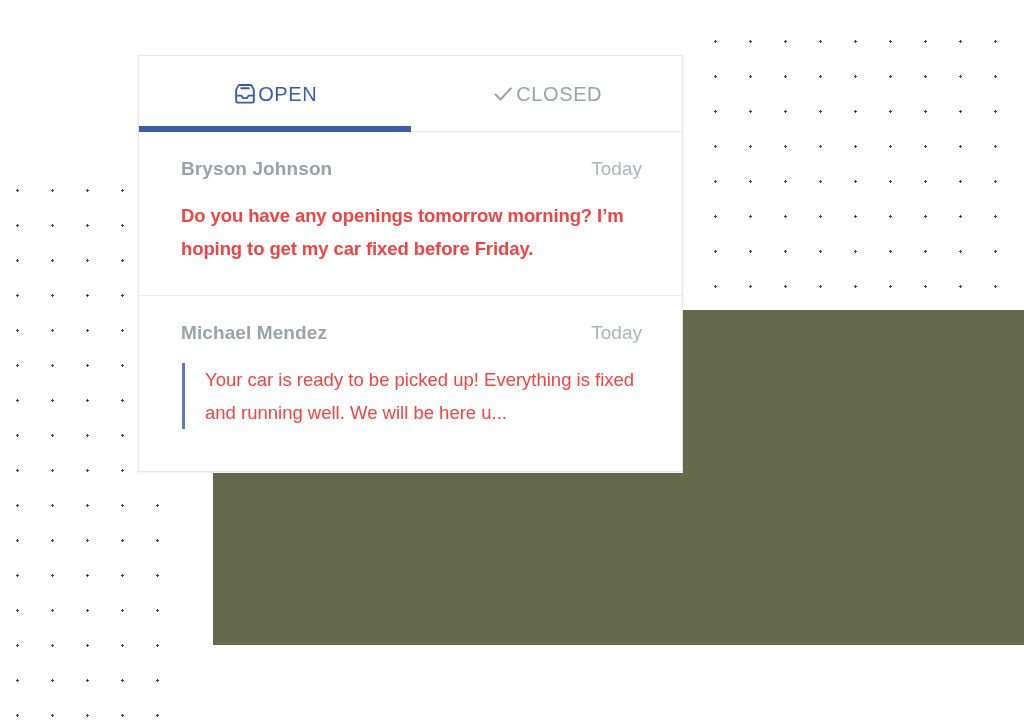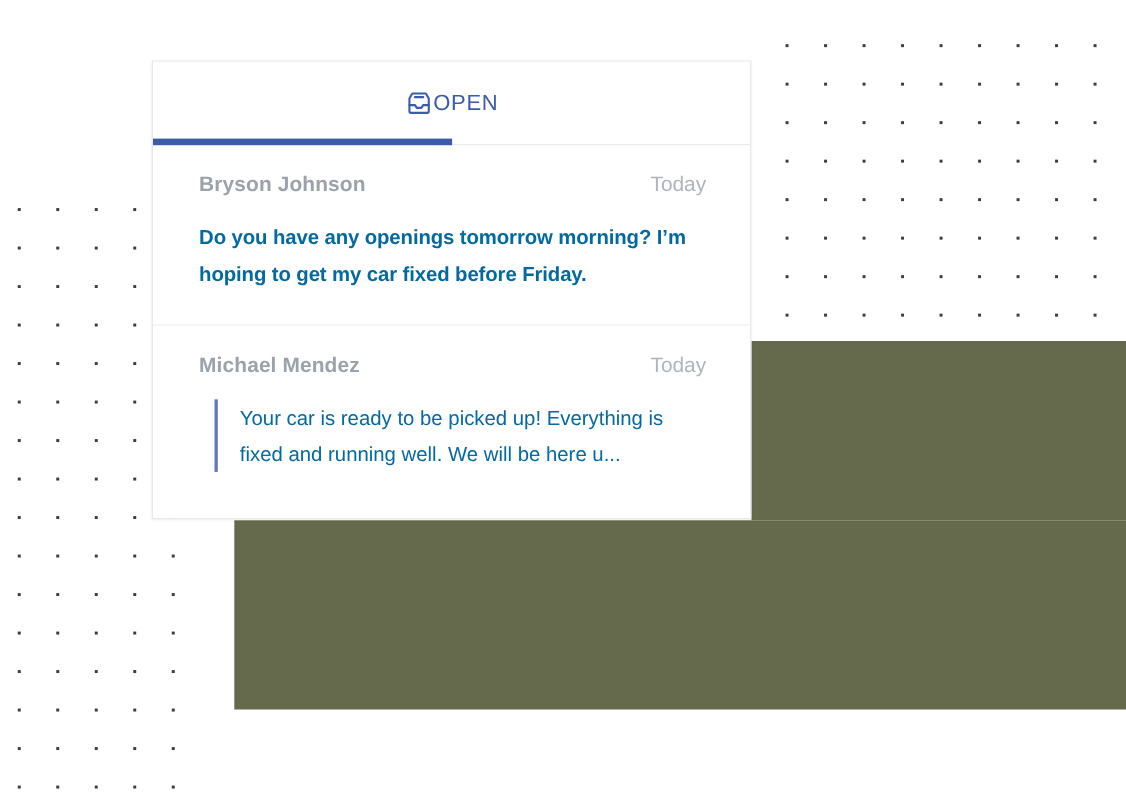--- a/index.html
+++ b/index.html
@@ -149,31 +149,31 @@
   .timestamp {
     font-size: 19px;
     font-weight: 400;
     color: #aeb5bc;
     margin-left: 30px;
   }
   .preview {
     margin-top: 19px;
     font-size: 18.5px;
     line-height: 33px;
-    color: #0369a1;
+    color: #ef4444;
   }
   .preview-bold {
     font-weight: 700;
     letter-spacing: -0.1px;
   }
   .preview-quoted {
     font-weight: 400;
     border-left: 3px solid #5e79bd;
     padding-left: 20px;
-    margin-left: 14px;
+    margin-left: 1px;
   }
 </style>
 </head>
 <body>
 
 <div class="bg-layer">
   <div class="dots dots-right"></div>
   <div class="dots dots-left"></div>
   <div class="green-block green-upper"></div>
   <div class="green-block green-lower"></div>
@@ -187,20 +187,28 @@
       <span class="tab-icon">
         <svg width="24" height="24" viewBox="0 0 24 24" aria-hidden="true">
           <path d="M3.2 7.6 L5.4 3.6 A1.2 1.2 0 0 1 6.5 3 L17.5 3 A1.2 1.2 0 0 1 18.6 3.6 L20.8 7.6 L20.8 19.2 A1.4 1.4 0 0 1 19.4 20.6 L4.6 20.6 A1.4 1.4 0 0 1 3.2 19.2 Z" fill="none" stroke="#3b5ca8" stroke-width="1.9" stroke-linejoin="round"></path>
           <path d="M3.2 13.6 L8.3 13.6 L9.9 16.1 L14.1 16.1 L15.7 13.6 L20.8 13.6" fill="none" stroke="#3b5ca8" stroke-width="1.9" stroke-linejoin="round" stroke-linecap="round"></path>
           <path d="M8.2 6.3 L15.8 6.3" fill="none" stroke="#3b5ca8" stroke-width="1.9" stroke-linecap="round"></path>
         </svg>
       </span>
       <span class="tab-label">OPEN</span>
     </div>
 
+    <div class="tab tab-closed">
+      <span class="tab-icon">
+        <svg width="24" height="24" viewBox="0 0 24 24" aria-hidden="true">
+          <path d="M4.5 12.4 L9.4 17.6 L19.8 6.4" fill="none" stroke="#9aa3ab" stroke-width="2.1" stroke-linecap="round" stroke-linejoin="round"></path>
+        </svg>
+      </span>
+      <span class="tab-label">CLOSED</span>
+    </div>
 
     <div class="tab-baseline"></div>
     <div class="tab-underline"></div>
   </div>
 
   <div class="message-list">
 
     <div class="message-row">
       <div class="message-head">
         <span class="sender">Bryson Johnson</span>

